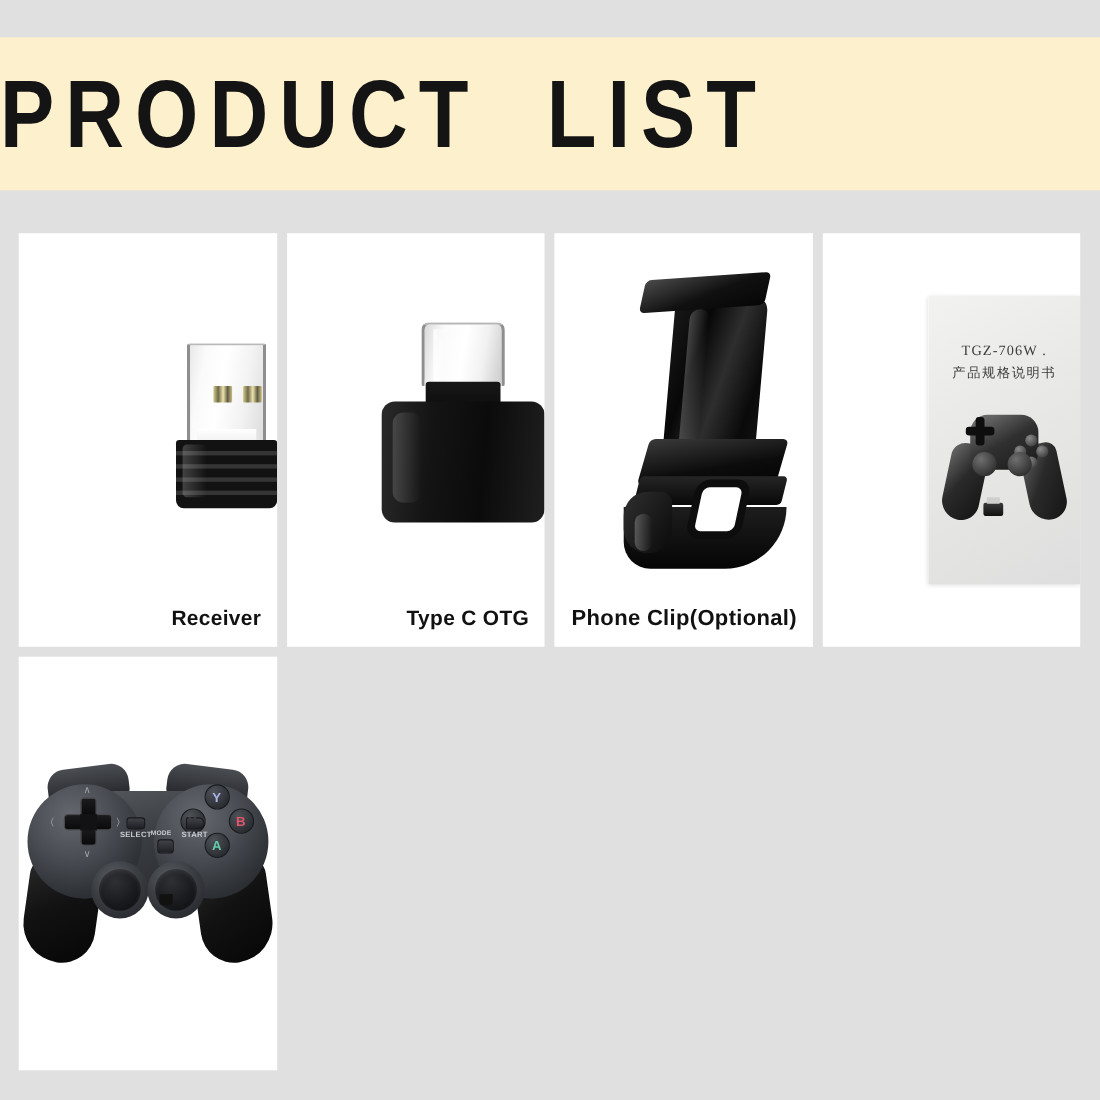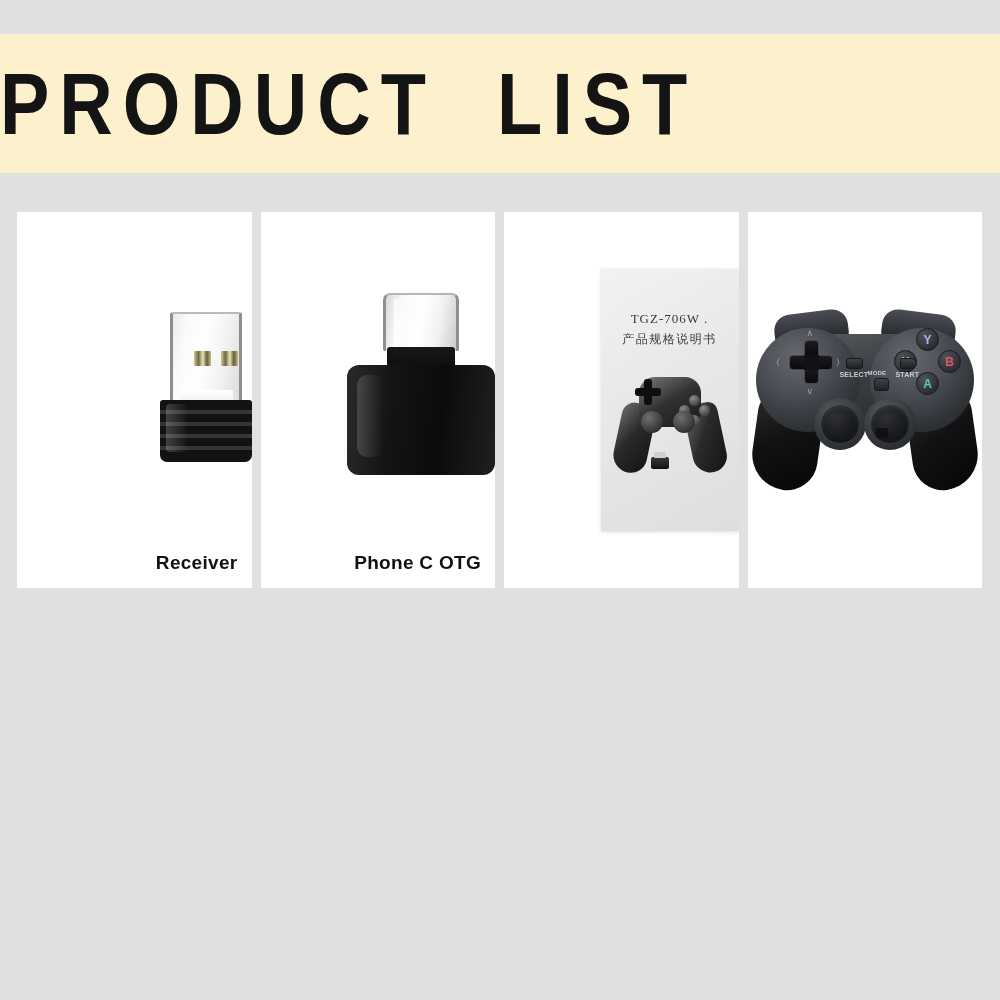--- a/index.html
+++ b/index.html
@@ -410,23 +410,36 @@
 
 
   <div class="card">
     <div class="card-stage">
       <div class="otg">
         <div class="typec-conn"></div>
         <div class="otg-neck"></div>
         <div class="otg-body"></div>
       </div>
     </div>
-    <div class="card-label">Phone C OTG</div>
+    <div class="card-label">Type C OTG</div>
   </div>
 
+  <div class="card">
+    <div class="card-stage">
+      <div class="clip">
+        <div class="clip-back"></div>
+        <div class="clip-top"></div>
+        <div class="clip-shelf"></div>
+        <div class="clip-bar"></div>
+        <div class="clip-hook"></div>
+        <div class="clip-hole"></div>
+      </div>
+    </div>
+    <div class="card-label big">Phone Clip(Optional)</div>
+  </div>
 
   <div class="card">
     <div class="card-stage">
       <div class="manual">
         <div class="manual-title">TGZ-706W  .</div>
         <div class="manual-sub">产品规格说明书</div>
         <div class="manual-art">
           <div class="m-grip l"></div>
           <div class="m-grip r"></div>
           <div class="m-center"></div>

